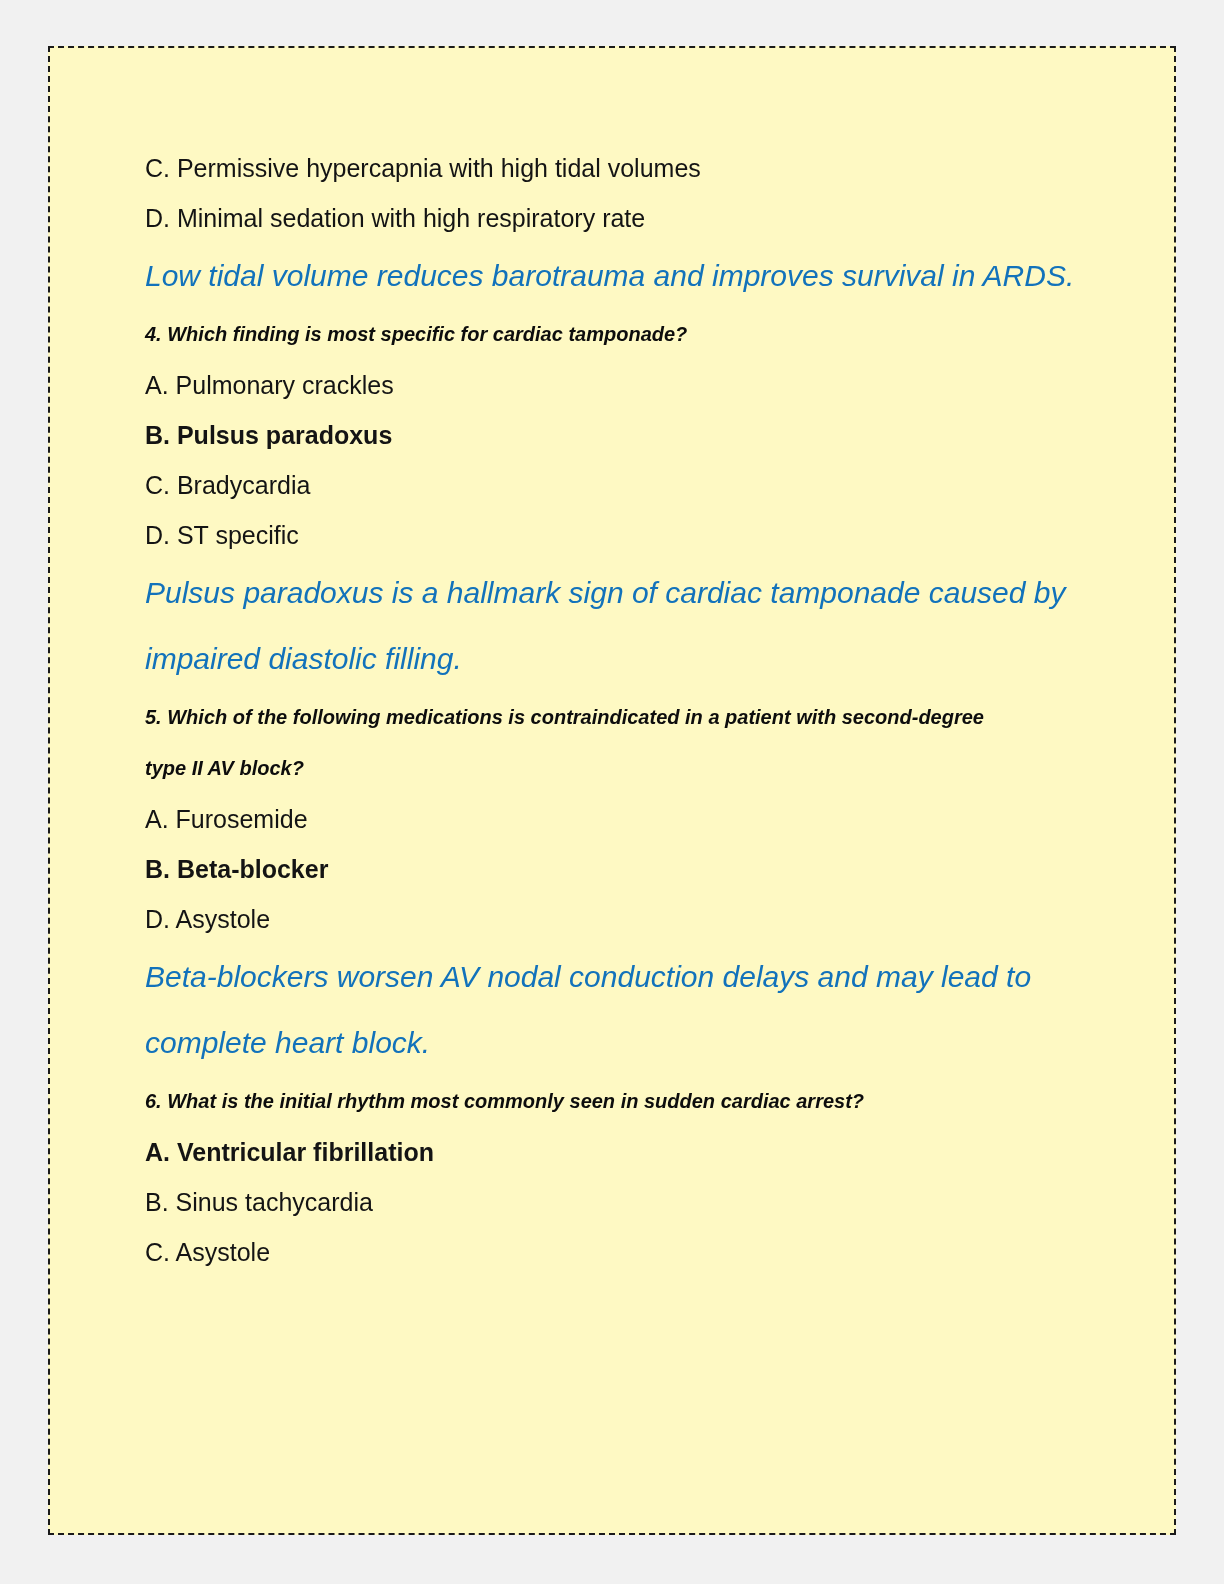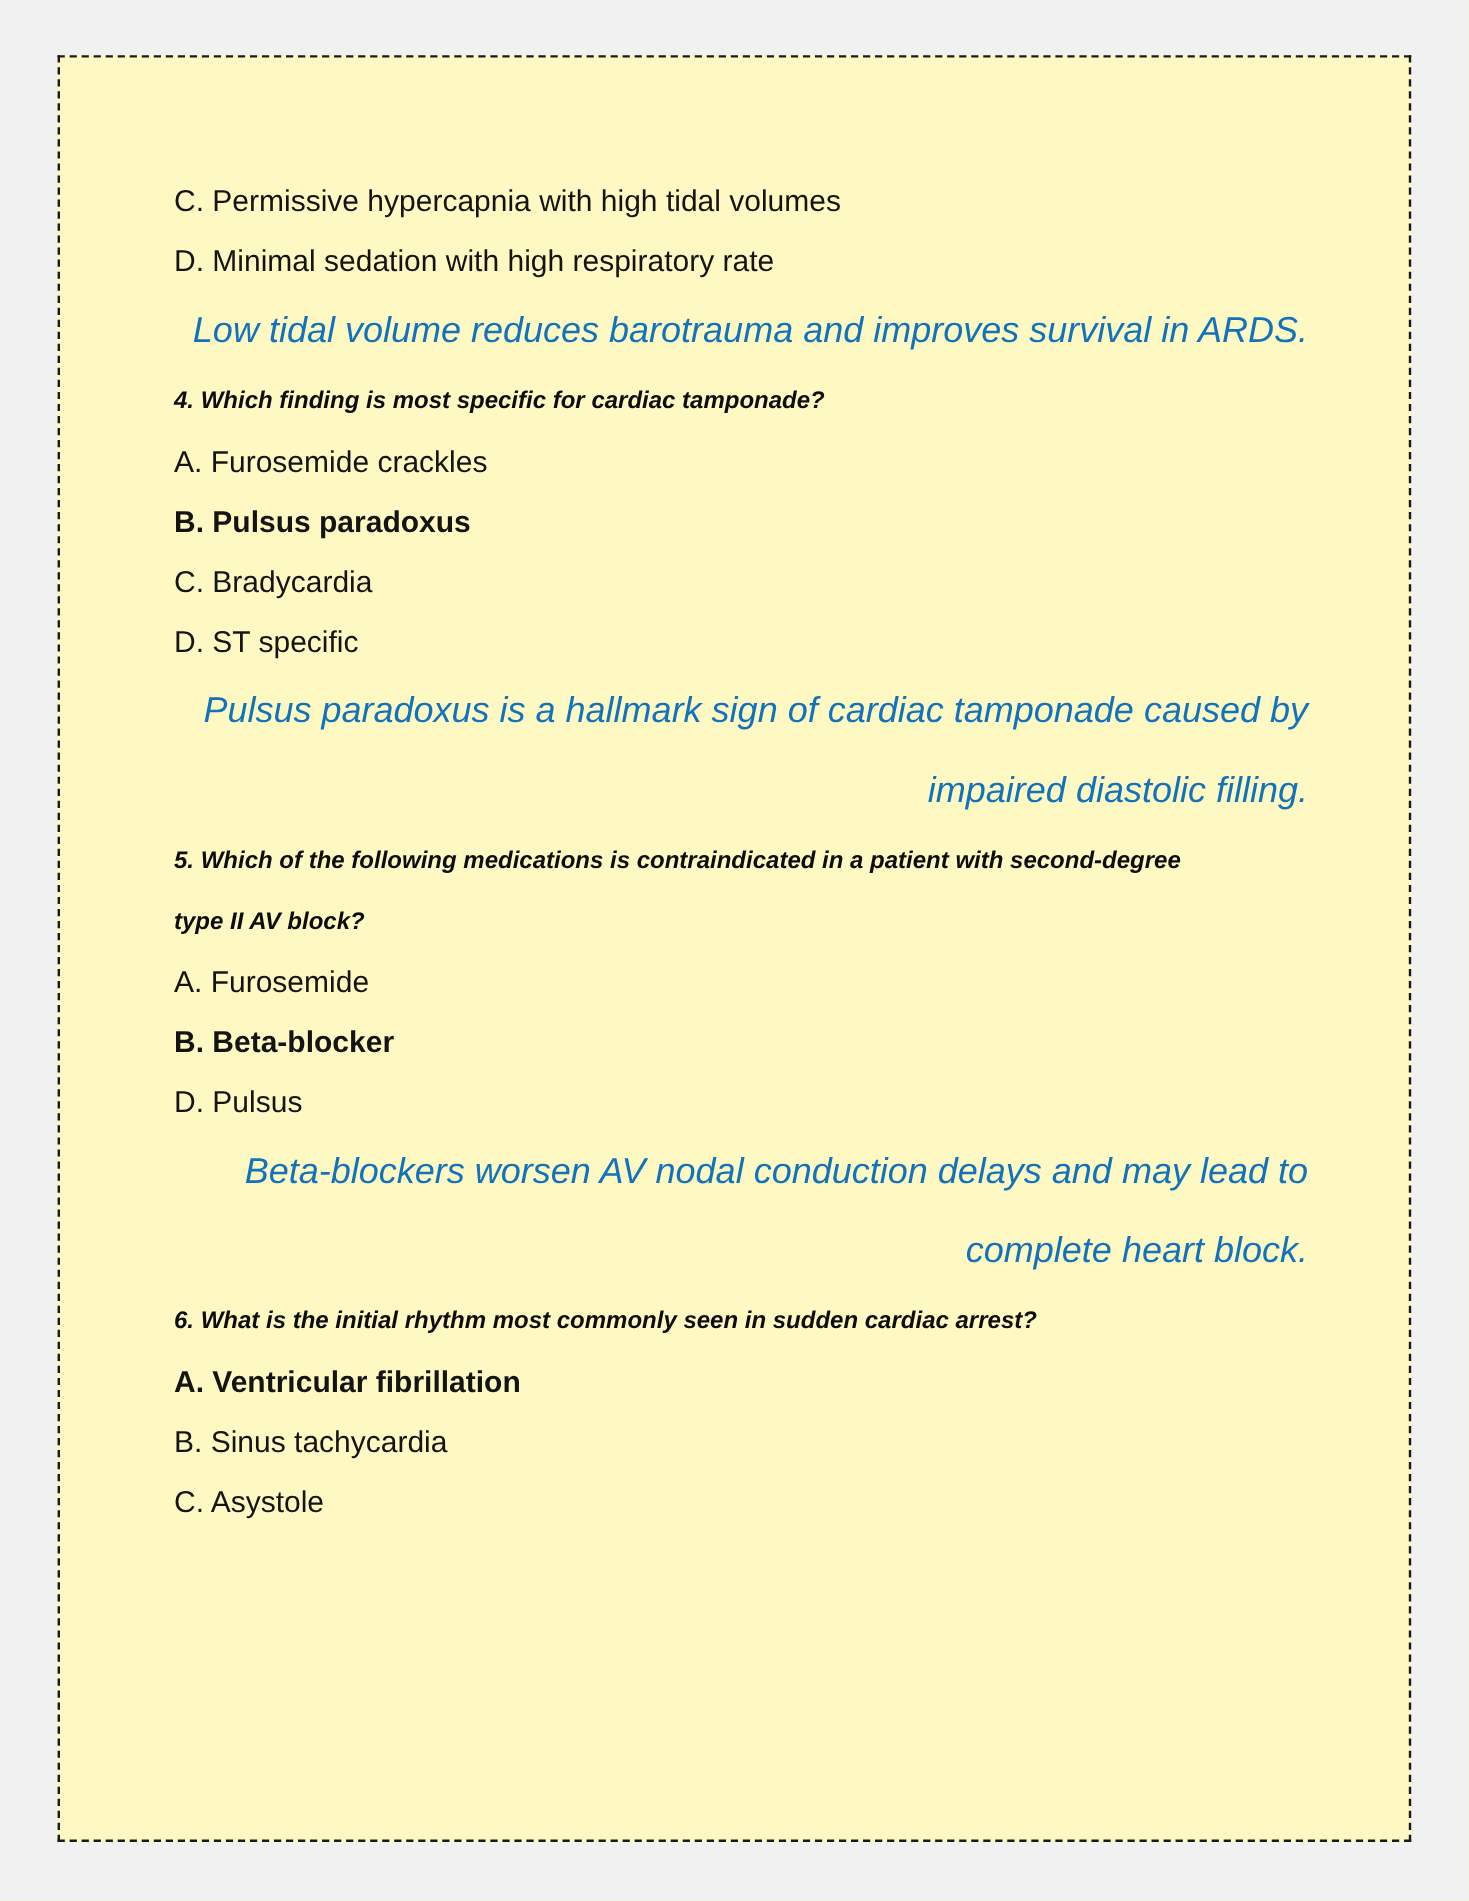--- a/index.html
+++ b/index.html
@@ -49,44 +49,43 @@
     font-style: italic;
   }
   .explain {
     font-size: 30px;
     font-style: italic;
     color: #1272bb;
     line-height: 66px;
     max-width: 945px;
     margin-top: 4px;
     margin-bottom: 6px;
-    text-align: right;
   }
   .blk {
     margin: 0;
     padding: 0;
   }
 </style>
 </head>
 <body>
 
 <div id="page">
   <div id="content">
       <div class="opt blk">C. Permissive hypercapnia with high tidal volumes</div>
       <div class="opt blk">D. Minimal sedation with high respiratory rate</div>
       <div class="explain blk">Low tidal volume reduces barotrauma and improves survival in ARDS.</div>
       <div class="qtext blk">4. Which finding is most specific for cardiac tamponade?</div>
-      <div class="opt blk">A. Furosemide crackles</div>
+      <div class="opt blk">A. Pulmonary crackles</div>
       <div class="opt blk correct">B. Pulsus paradoxus</div>
       <div class="opt blk">C. Bradycardia</div>
       <div class="opt blk">D. ST specific</div>
       <div class="explain blk">Pulsus paradoxus is a hallmark sign of cardiac tamponade caused by impaired diastolic filling.</div>
       <div class="qtext blk">5. Which of the following medications is contraindicated in a patient with second-degree type II AV block?</div>
       <div class="opt blk">A. Furosemide</div>
       <div class="opt blk correct">B. Beta-blocker</div>
-      <div class="opt blk">D. Pulsus</div>
+      <div class="opt blk">D. Asystole</div>
       <div class="explain blk">Beta-blockers worsen AV nodal conduction delays and may lead to complete heart block.</div>
       <div class="qtext blk">6. What is the initial rhythm most commonly seen in sudden cardiac arrest?</div>
       <div class="opt blk correct">A. Ventricular fibrillation</div>
       <div class="opt blk">B. Sinus tachycardia</div>
       <div class="opt blk">C. Asystole</div>
     </div>
 </div>
 
 </body></html>

